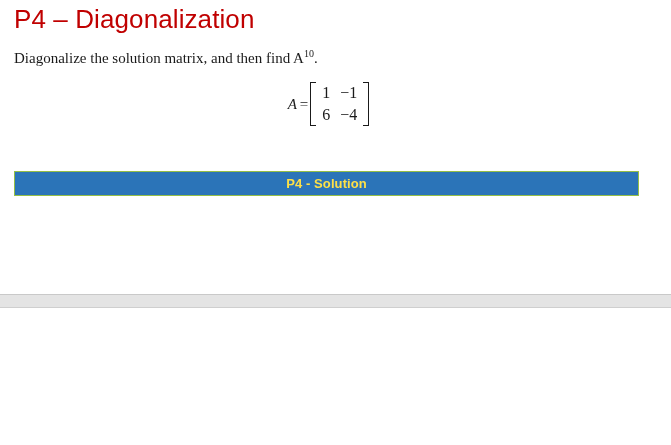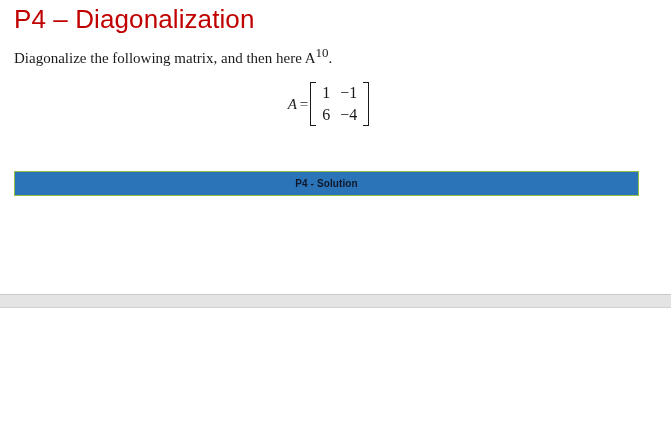--- a/index.html
+++ b/index.html
@@ -42,21 +42,21 @@
     position: absolute;
     left: 14px;
     top: 48px;
     font-family: "Liberation Serif", serif;
     font-size: 15px;
     color: #1a1a1a;
     white-space: nowrap;
     line-height: 20px;
   }
   .prompt sup {
-    font-size: 13px;
+    font-size: 10px;
     vertical-align: super;
     line-height: 0;
   }
 
   
   .equation {
     position: absolute;
     left: 0;
     top: 82px;
     width: 671px;
@@ -123,23 +123,23 @@
     width: 625px;
     height: 25px;
     box-sizing: border-box;
     background: #2B74B8;
     border: 1.5px solid #94BE47;
     display: flex;
     align-items: center;
     justify-content: center;
   }
   .solution-banner-label {
-    color: #0f172a;
-    font-family: "Liberation Sans", sans-serif;
-    font-size: 10px;
+    color: #fde047;
+    font-family: "Liberation Sans", sans-serif;
+    font-size: 13px;
     font-weight: bold;
     letter-spacing: 0.1px;
     white-space: nowrap;
   }
 
   
   .page-gap {
     position: absolute;
     left: 0;
     top: 294px;
@@ -176,21 +176,21 @@
   }
 </style>
 </head>
 <body>
 
 <div class="page">
 
   <div class="doc-title">P4 – Diagonalization</div>
 
   <div class="prompt">
-    <span>Diagonalize the following matrix, and then here A</span><sup>10</sup><span>.</span>
+    <span>Diagonalize the solution matrix, and then find A</span><sup>10</sup><span>.</span>
   </div>
 
   <div class="equation">
     <div class="eq-inner">
       <span class="eq-var">A</span>
       <span class="eq-eq">=</span>
       <span class="matrix">
         <span class="bracket left"></span>
         <span class="matrix-cells">
           <span class="cell c0">1</span>

